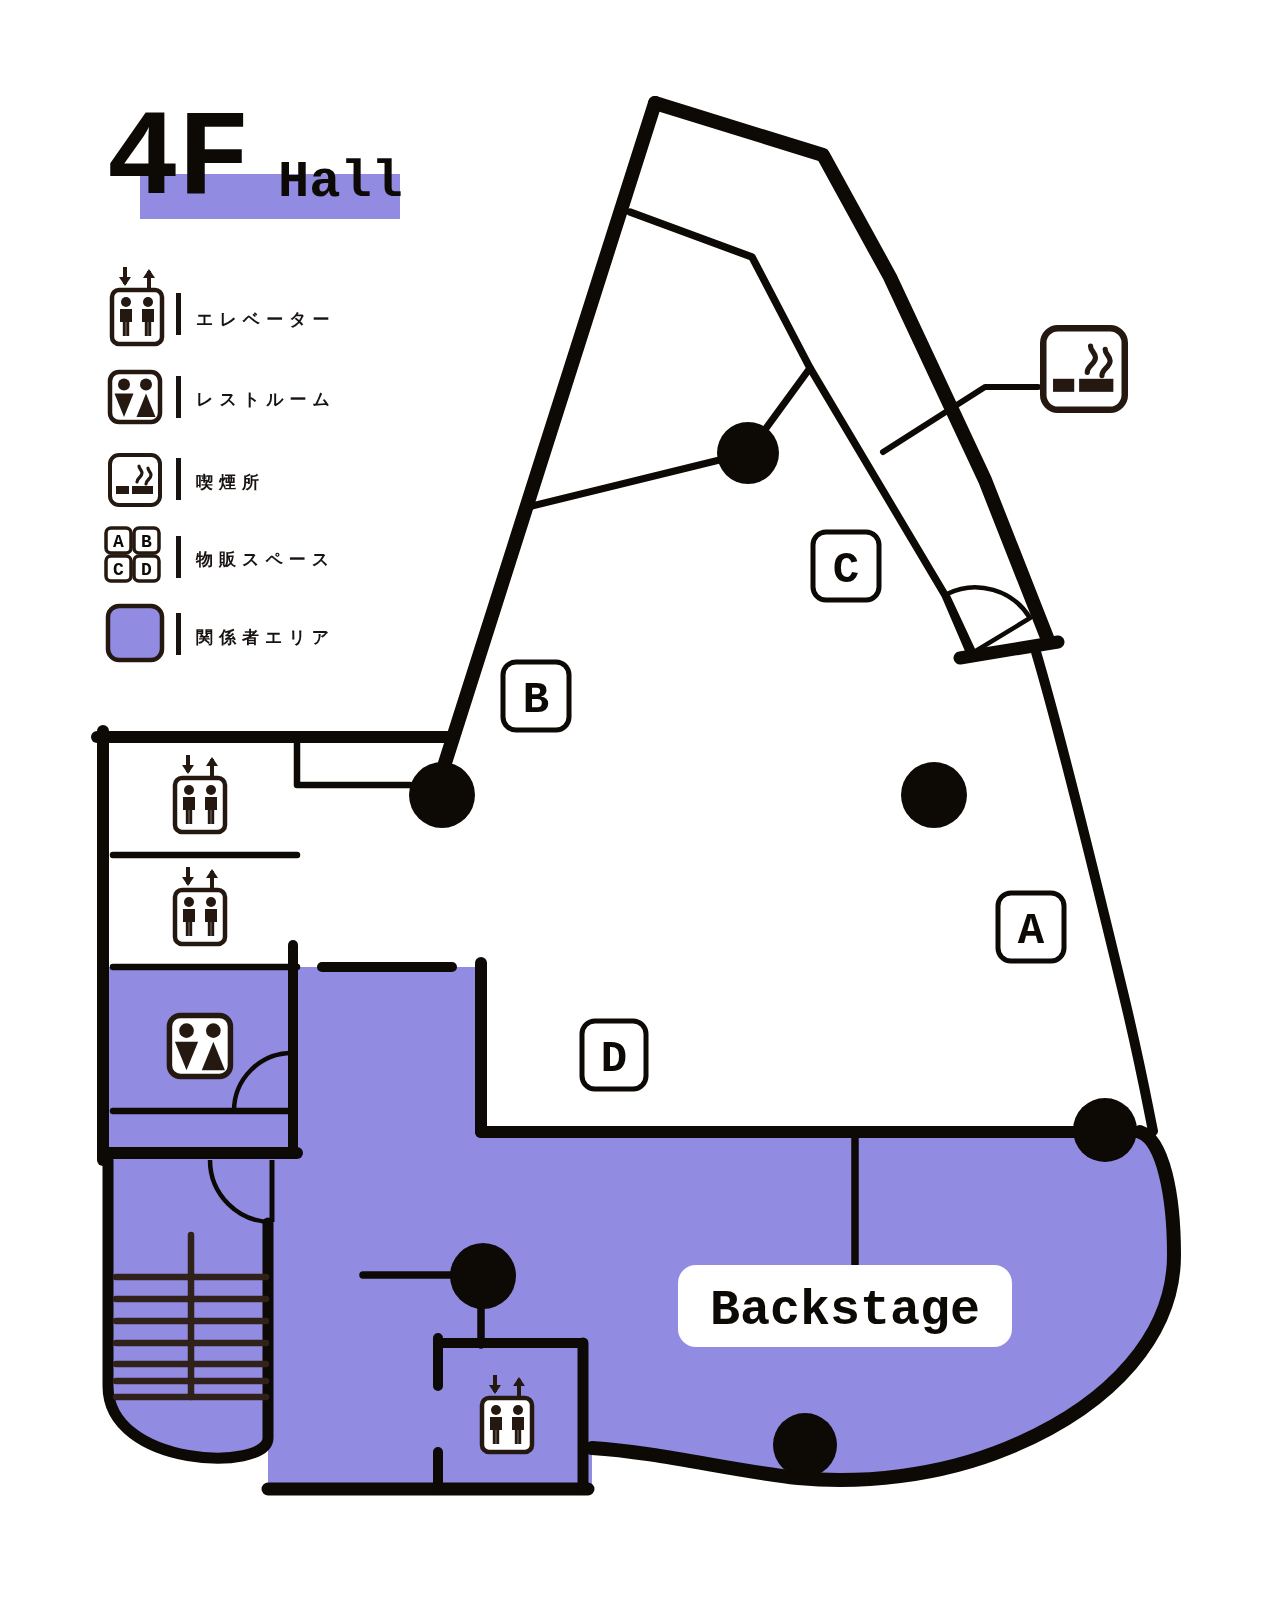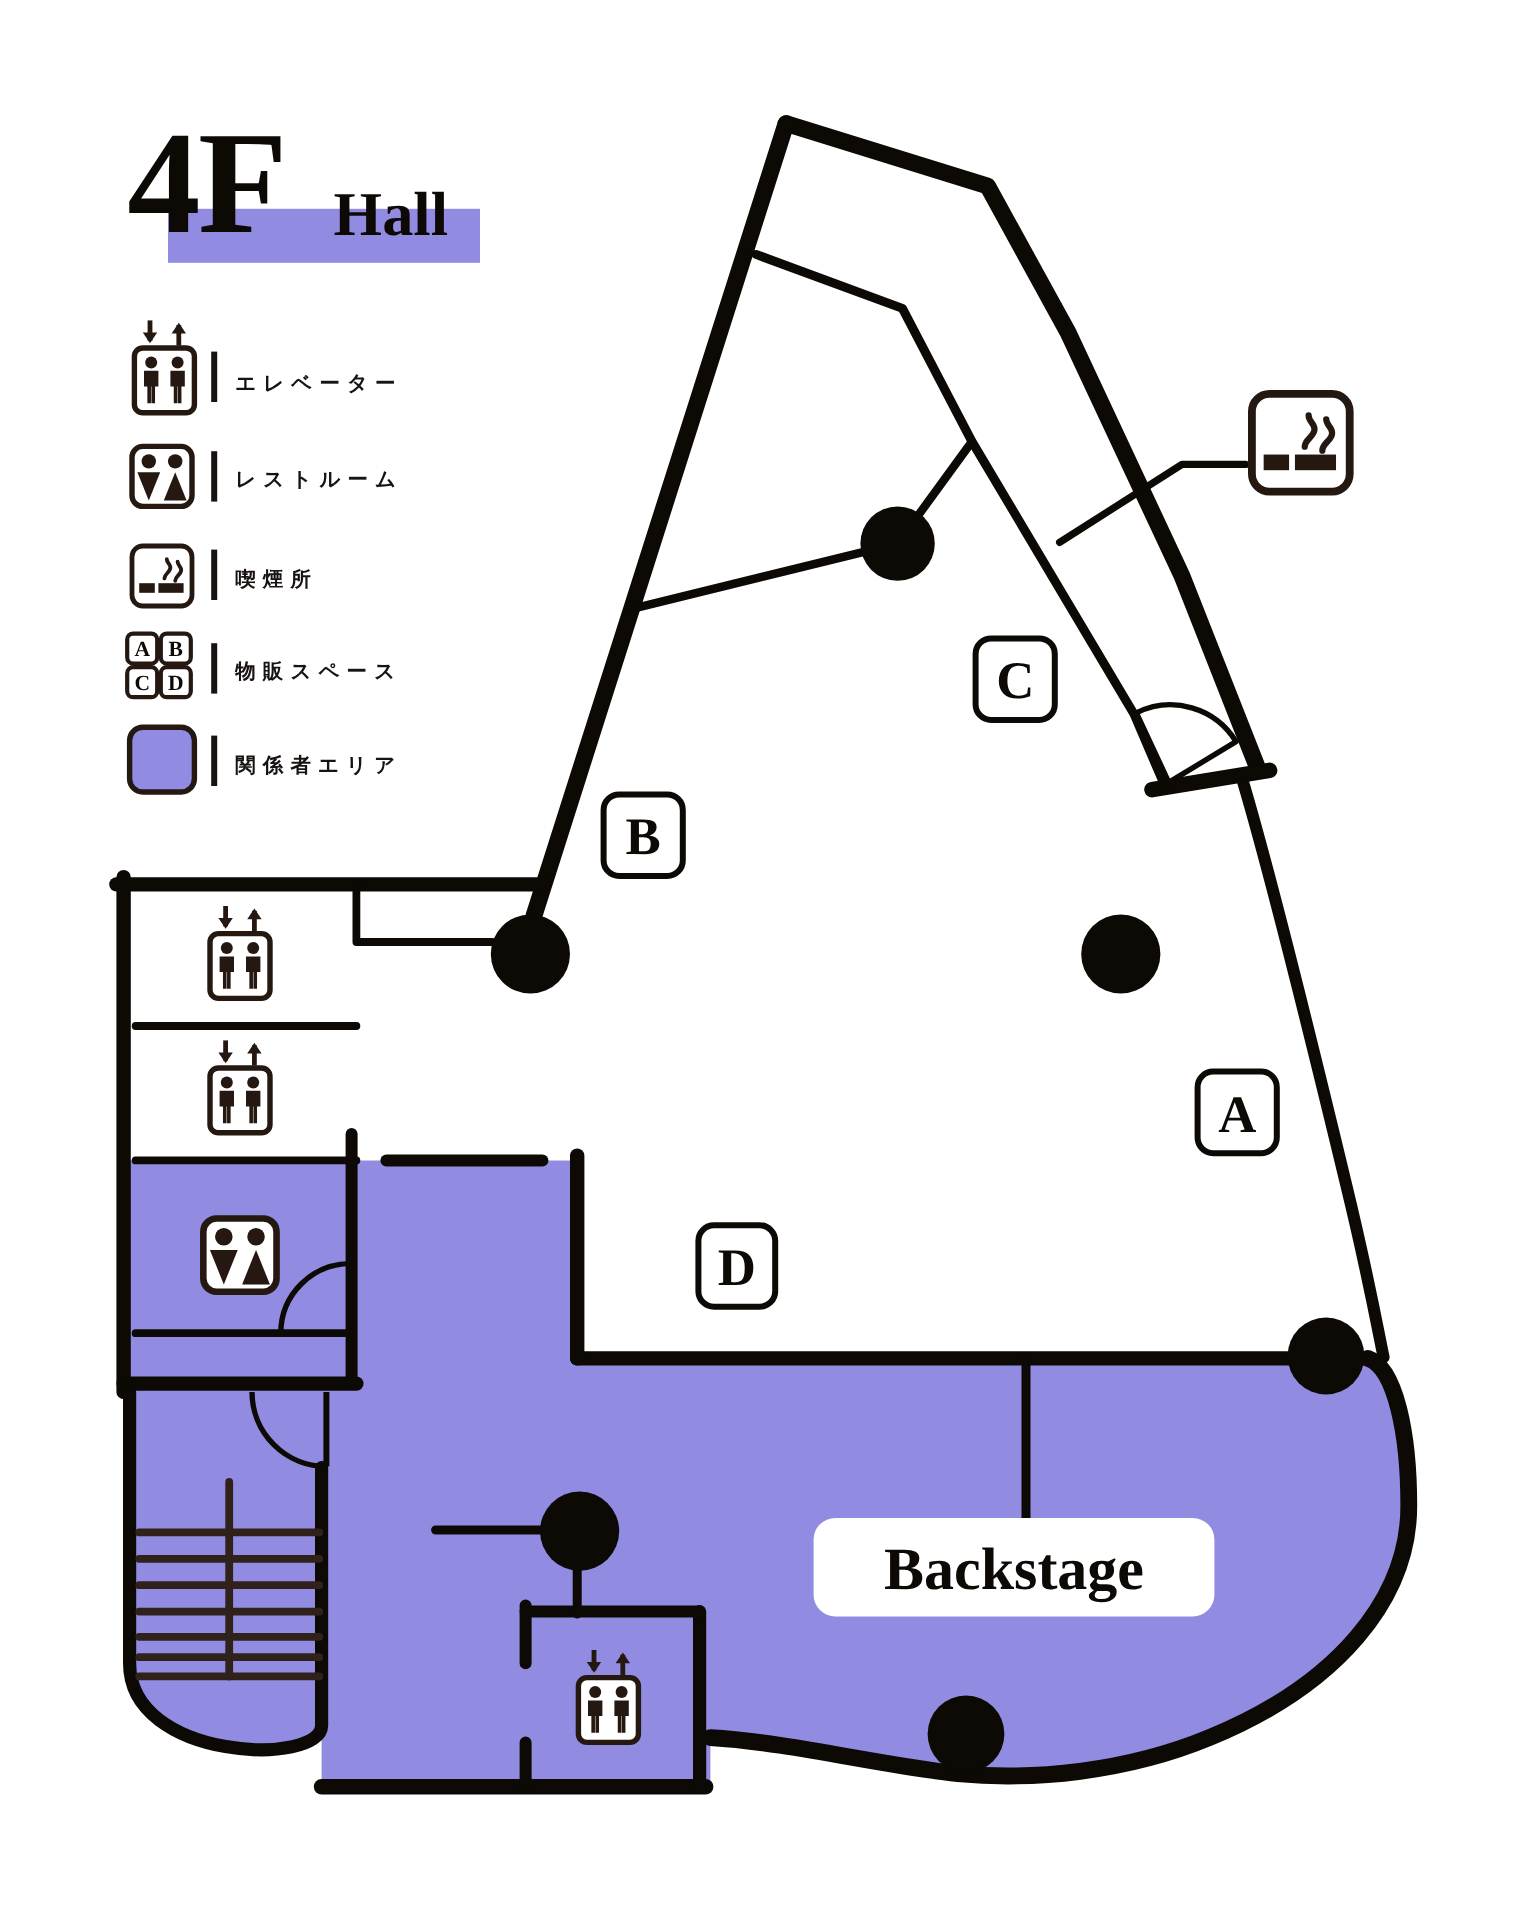--- a/index.html
+++ b/index.html
@@ -1,17 +1,17 @@
 <!DOCTYPE html>
 <html><head>
 <meta charset="utf-8">
 <style>
   html,body{margin:0;padding:0;background:#ffffff;}
   #stage{position:relative;width:1280px;height:1600px;background:#ffffff;overflow:hidden;
-         font-family:Liberation Serif, serif;}
+         font-family:Liberation Mono, monospace;}
   svg{display:block;}
   text{fill:#0d0a06;}
   .jp-label{font-size:17px;letter-spacing:6px;font-weight:bold;fill:#181310;}
   .big-floor{font-size:122px;font-weight:bold;letter-spacing:-2px;}
   .hall-txt{font-size:52px;font-weight:bold;}
   .area-letter{font-size:44px;font-weight:bold;}
   .legend-letter{font-size:18px;font-weight:bold;}
   .backstage-txt{font-size:50px;font-weight:bold;}
 </style>
 </head>

